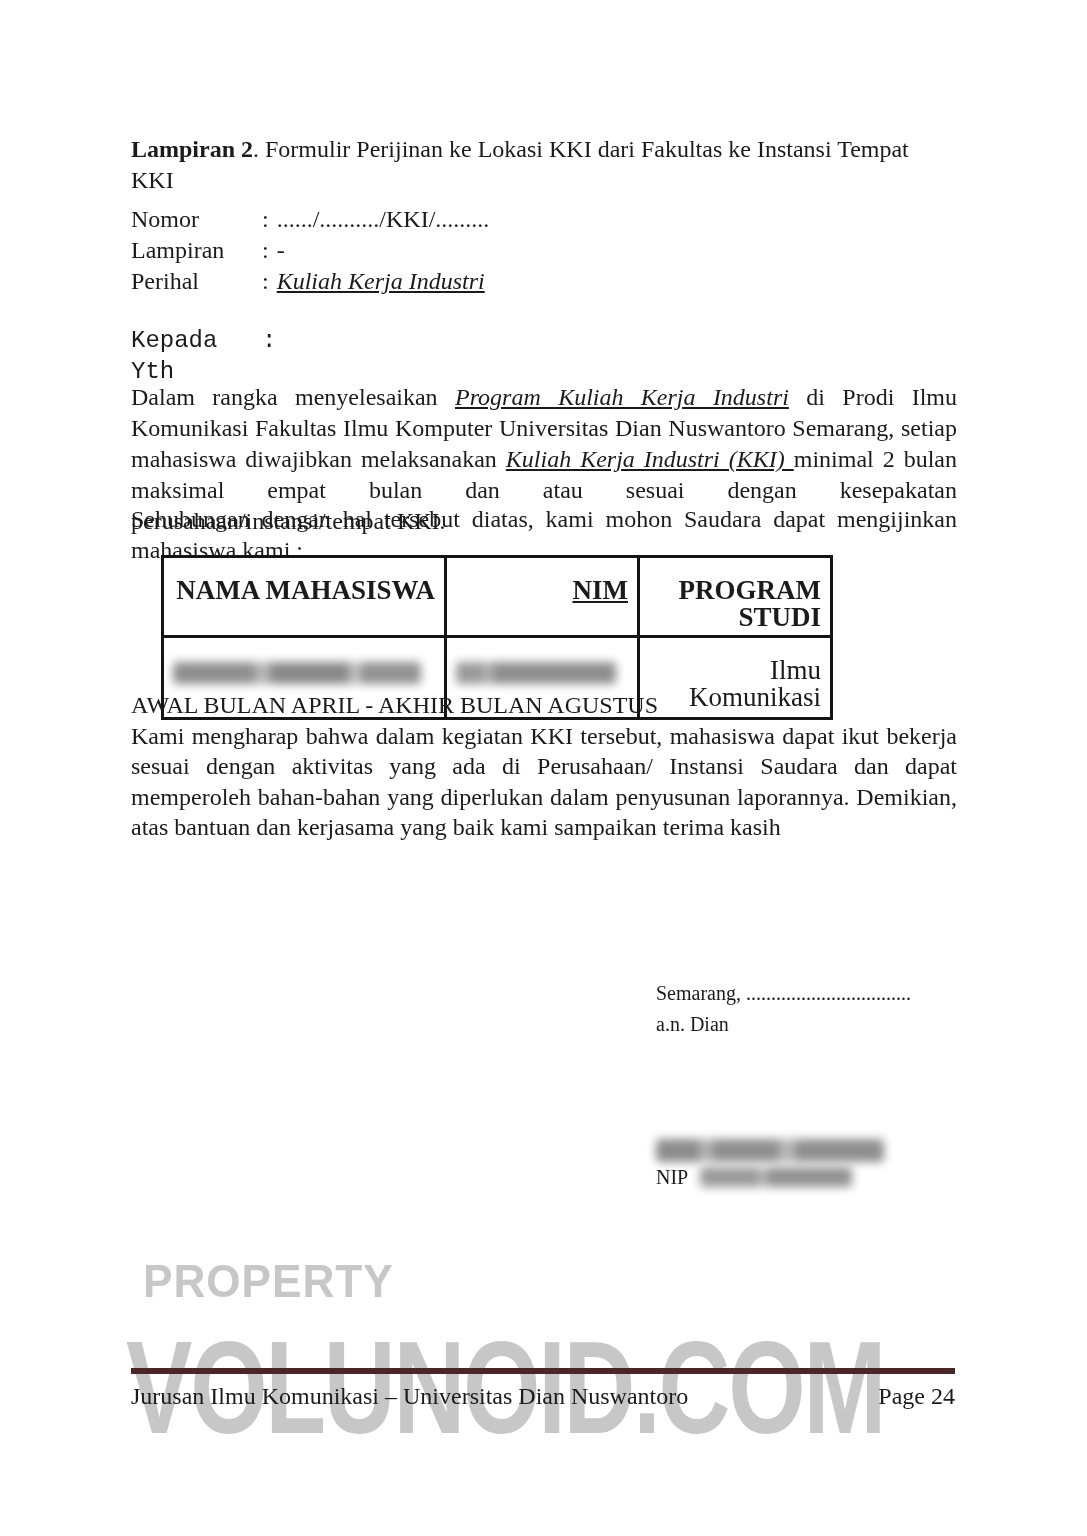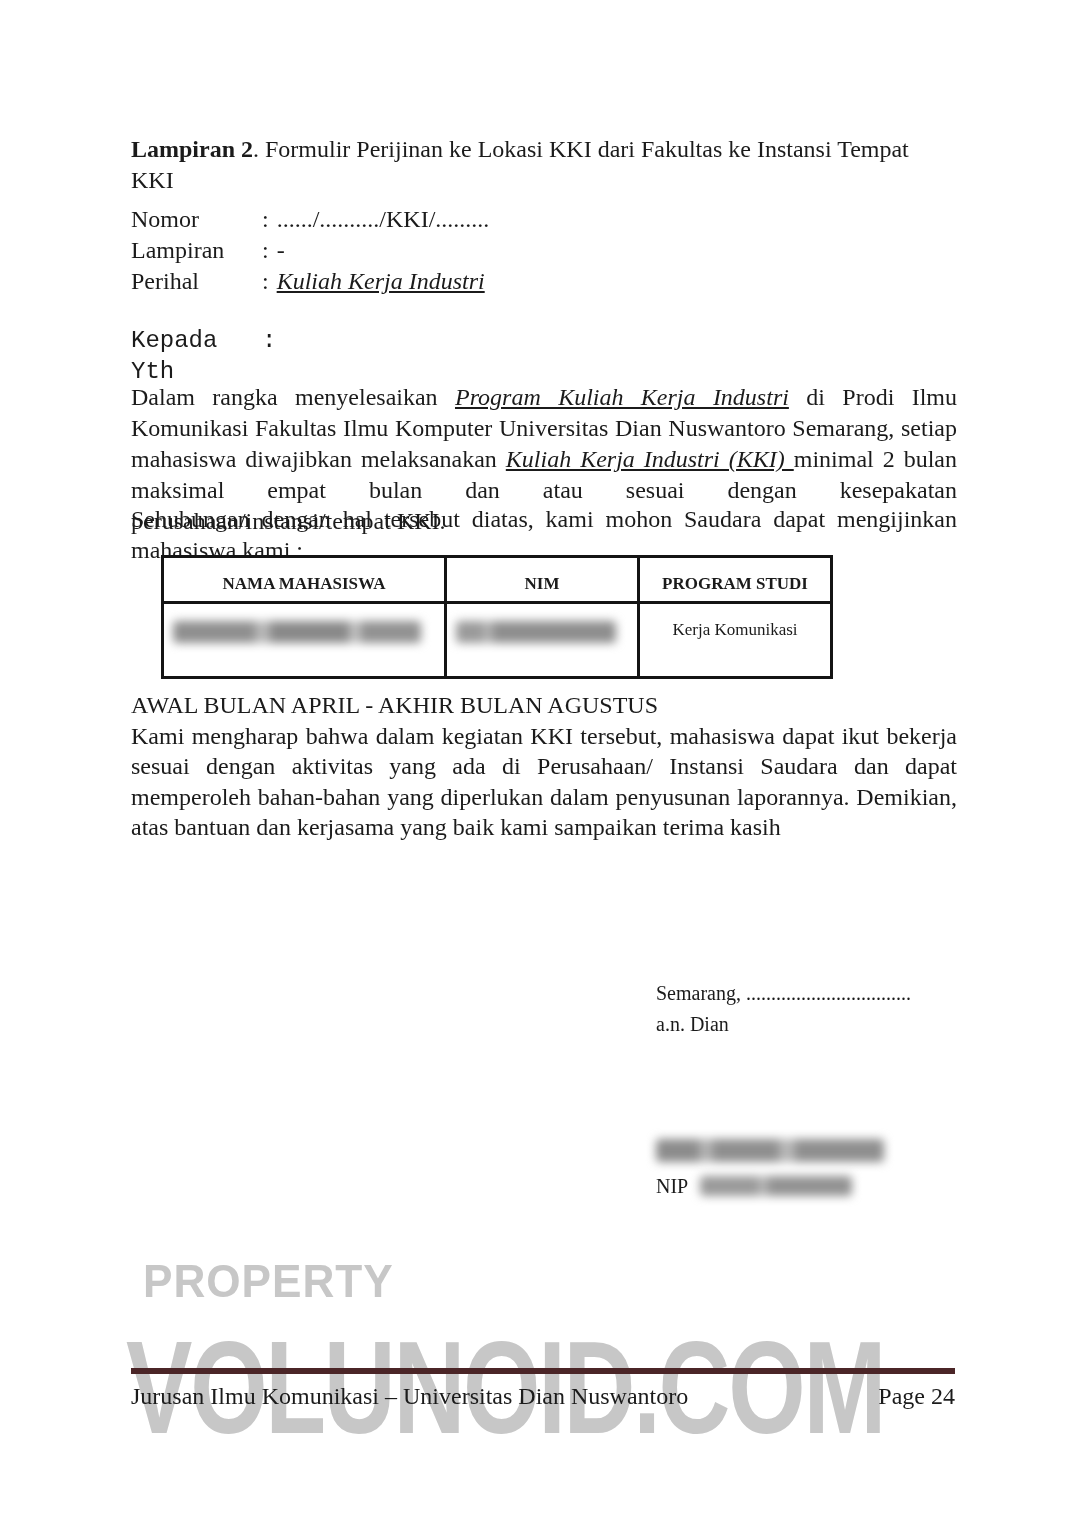--- a/index.html
+++ b/index.html
@@ -34,46 +34,46 @@
   #p2 { top:504px; }
   #main-block { top:690px; line-height:30.5px; }
   .center-line { text-align:left; margin-right:76px; }
   .bold { font-weight:bold; }
 
   
   #students-table { top:555px; left:161px; z-index:2; }
   table { border-collapse:collapse; }
   td,th {
     border:3px solid #141414;
-    font-size:17px; line-height:27px;
-    padding:12px 9px 4px 9px;
-    text-align:center; vertical-align:top;
+    font-size:27px; line-height:27px;
+    padding:19px 9px 4px 9px;
+    text-align:right; vertical-align:top;
     font-weight:normal;
   }
   th { font-weight:bold; }
   .col-nama { width:262px; }
-  .col-nim  { width:172px; }
+  .col-nim  { width:172px;text-decoration:underline; }
   .col-prog { width:172px; }
   .data-row td { height:56px; }
 
   
   .blob { filter:blur(5px); border-radius:4px; }
   .blob-name  { width:248px; height:22px; margin-top:5px;
     background:linear-gradient(90deg,#8f8f8f 0 33%,#b7b7b7 33% 39%,#898989 39% 71%,#bfbfbf 71% 76%,#929292 76% 100%); }
   .blob-nim   { width:160px; height:22px; margin-top:5px;
     background:linear-gradient(90deg,#9a9a9a 0 17%,#b2b2b2 17% 23%,#8e8e8e 23% 100%); }
   .blob-sig   { width:228px; height:23px;
     background:linear-gradient(90deg,#8c8c8c 0 19%,#b2b2b2 19% 25%,#8f8f8f 25% 54%,#b7b7b7 54% 61%,#8f8f8f 61% 100%); }
   .blob-nip   { display:inline-block; width:152px; height:20px; vertical-align:-3px; margin-left:12px;
     background:linear-gradient(90deg,#9a9a9a 0 38%,#b5b5b5 38% 45%,#929292 45% 100%); }
 
   
   #signature { top:978px; left:656px; width:320px; font-size:20px; line-height:31px; z-index:2; }
   #sig-name-blob { margin-top:99px; }
-  #sig-nip-line { margin-top:9px; }
+  #sig-nip-line { }
 
   
   .wm { position:absolute; z-index:1; color:#c7c7c7;
         font-family:"Liberation Sans","DejaVu Sans",sans-serif; font-weight:bold; }
   #wm-property { left:143px; top:1258px; font-size:46px; line-height:1; letter-spacing:1px;
                  transform:scaleX(0.96); transform-origin:left top; }
   #wm-volunoid { left:126px; top:1322px; font-size:131px; line-height:1; letter-spacing:-3px;
                  white-space:nowrap; transform:scaleX(0.76); transform-origin:left top; }
 
   
@@ -130,21 +130,21 @@
       <th class="col-nim">NIM</th>
       <th class="col-prog">PROGRAM STUDI</th>
     </tr>
     <tr class="data-row">
       <td>
             <div class="blob blob-name"></div>
           </td>
       <td>
             <div class="blob blob-nim"></div>
           </td>
-      <td>Kerja Komunikasi</td>
+      <td>Ilmu Komunikasi</td>
     </tr>
   </tbody>
     </table>
 </div>
 
 <div class="abs content" id="main-block">
   <div class="center-line">AWAL BULAN APRIL - AKHIR BULAN AGUSTUS</div>
   <div class="just">Kami mengharap bahwa dalam kegiatan KKI tersebut, mahasiswa dapat ikut bekerja sesuai dengan aktivitas yang ada di Perusahaan/ Instansi Saudara dan dapat memperoleh bahan-bahan yang diperlukan dalam penyusunan laporannya. Demikian, atas bantuan dan kerjasama yang baik kami sampaikan terima kasih</div>
 </div>
 

